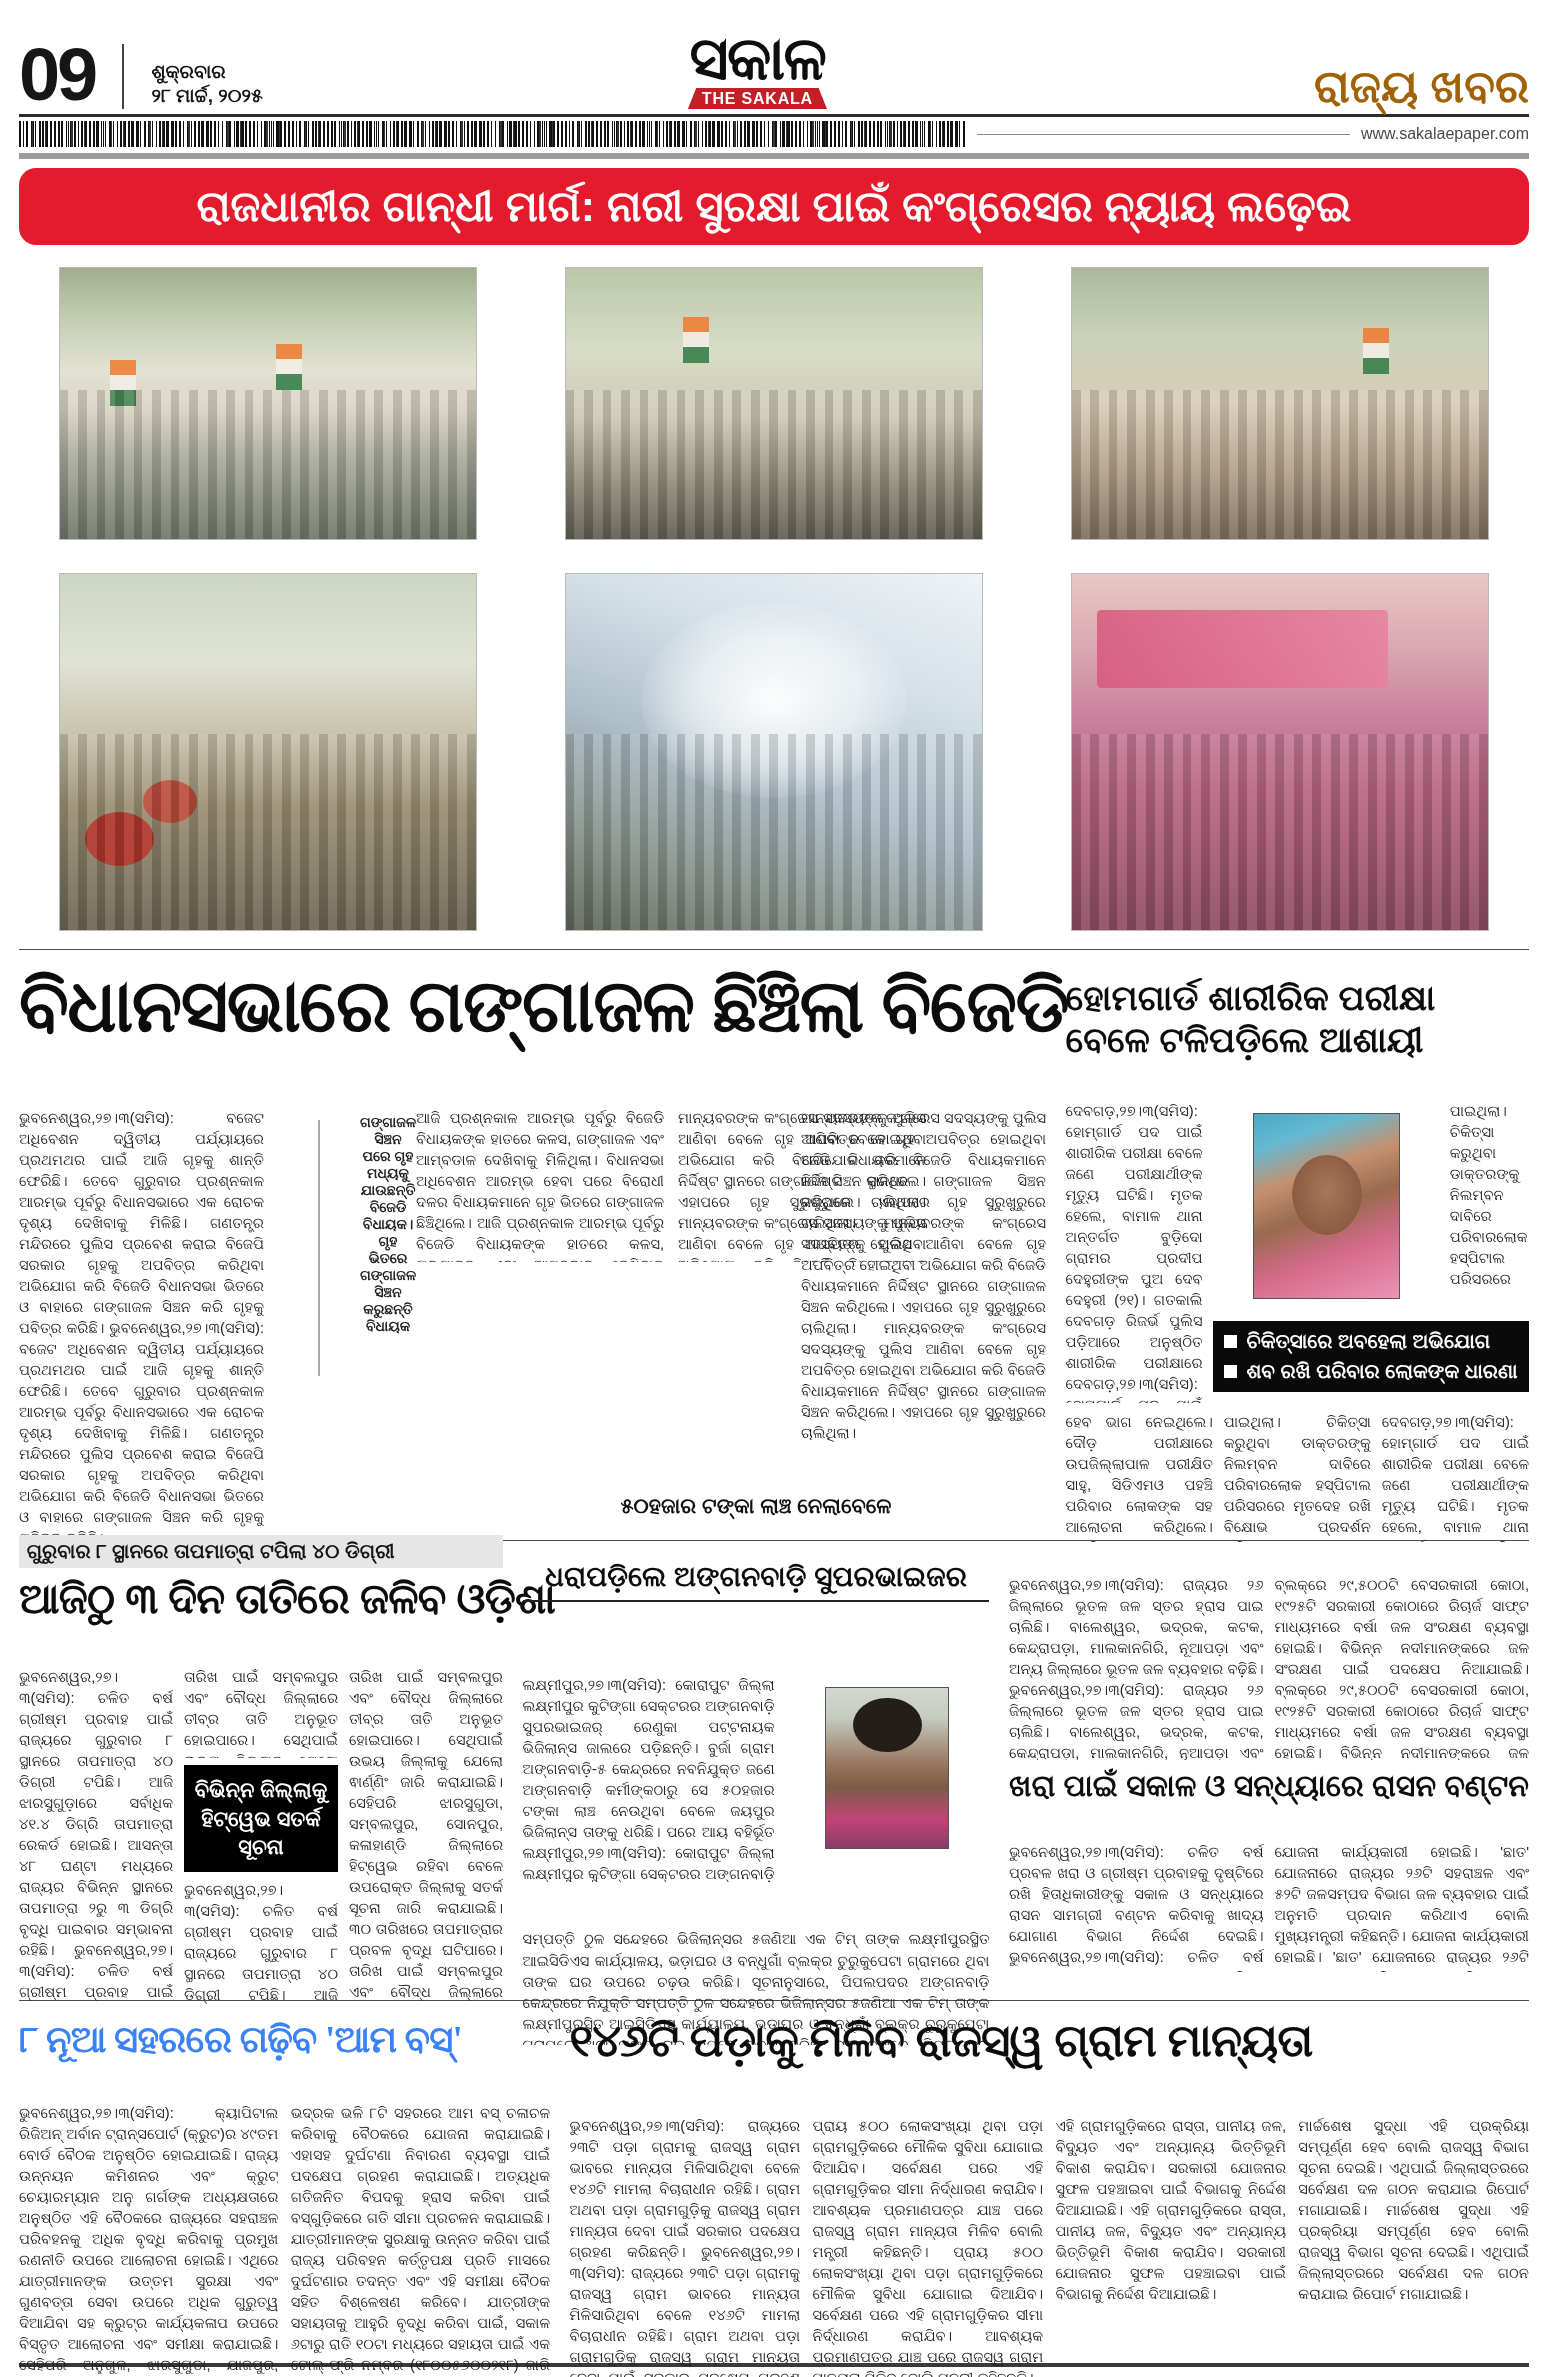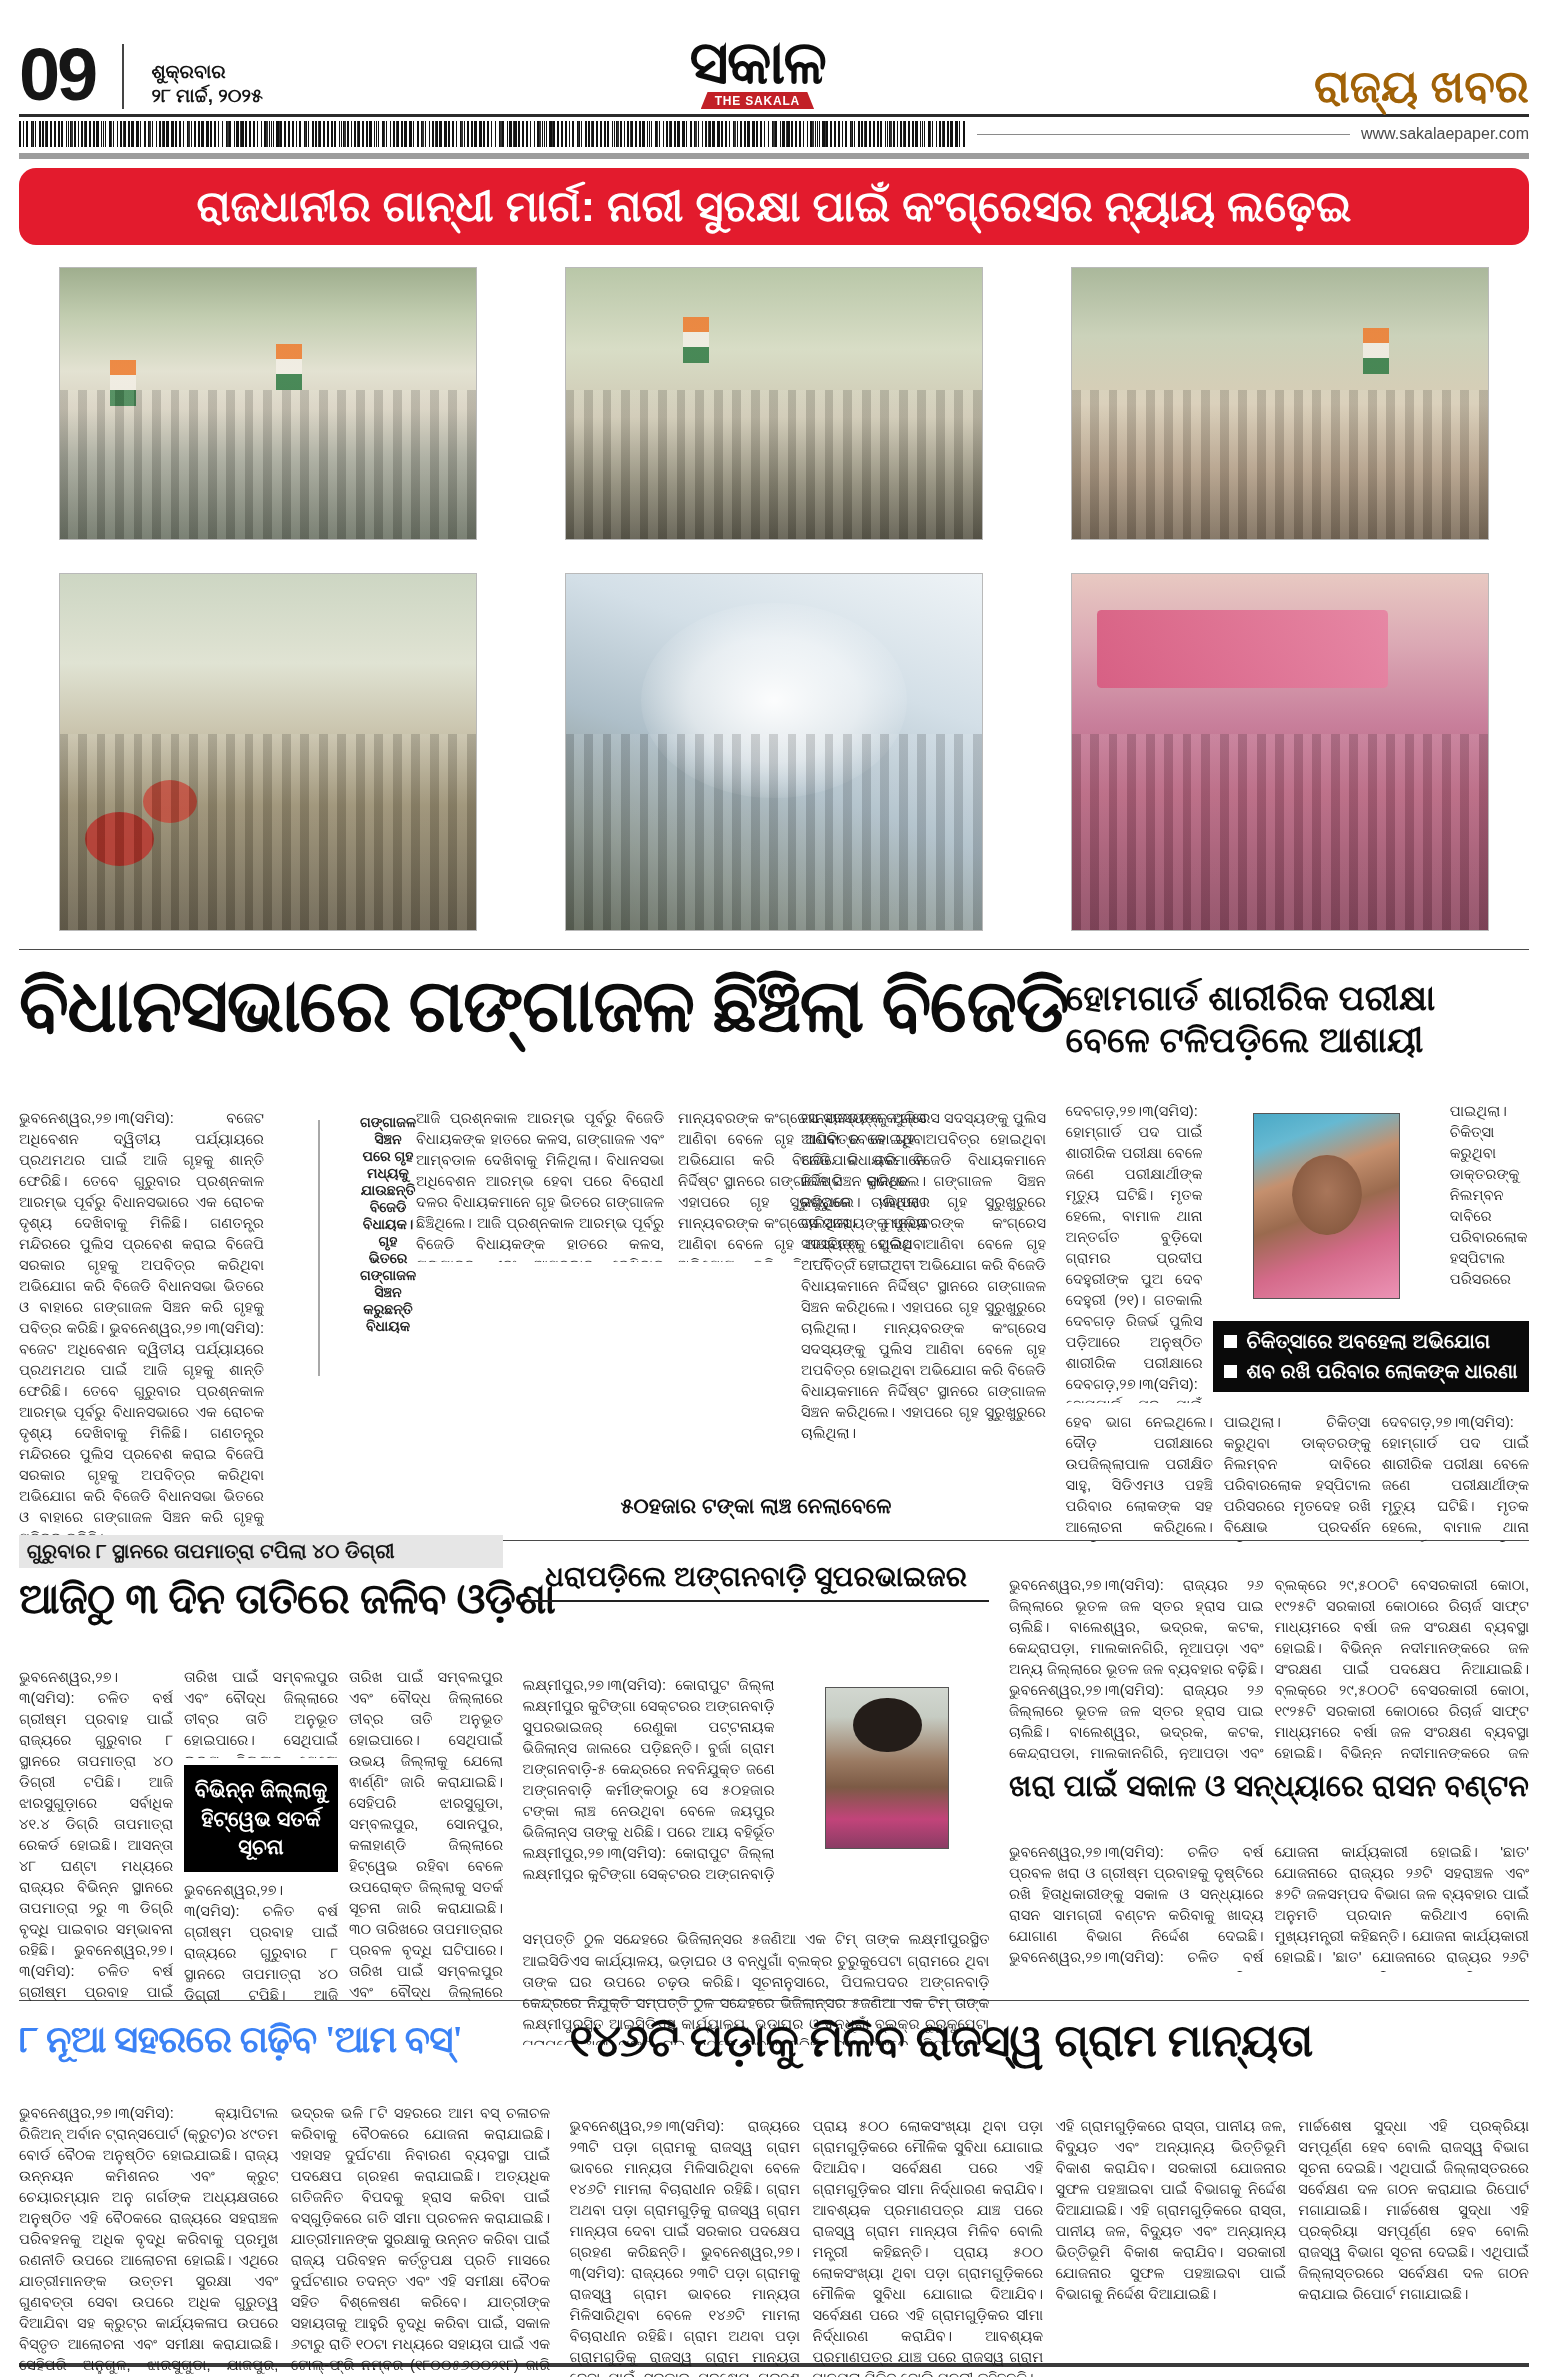--- a/index.html
+++ b/index.html
@@ -7,21 +7,21 @@
   .page{padding:0 19px;}
 
   
   .masthead{display:flex;align-items:flex-end;justify-content:space-between;margin-top:20px;height:89px;}
   .mh-left{display:flex;align-items:flex-end;gap:27px;}
   .page-num{font-size:74px;font-weight:800;letter-spacing:-3.1px;line-height:.9;color:#161616;}
   .mh-divider{width:2.3px;height:65px;background:#444;}
   .date-block{font-size:19px;font-weight:700;line-height:1.3;color:#141414;}
   .mh-center{text-align:center;transform:translateX(-31px);}
   .logo-main{font-size:60px;font-weight:900;letter-spacing:-1.5px;color:#0d0d0d;line-height:.95;}
-  .logo-badge{display:inline-block;margin-top:1.5px;background:#c22027;color:#fff;font-size:12px;font-weight:700;padding:1.5px 14px;clip-path:polygon(6% 0,94% 0,100% 100%,0 100%);letter-spacing:0.8px;text-align:right;}
+  .logo-badge{display:inline-block;margin-top:1.5px;background:#c22027;color:#fff;font-size:16px;font-weight:700;padding:1.5px 14px;clip-path:polygon(6% 0,94% 0,100% 100%,0 100%);letter-spacing:0.8px;text-align:right;}
   .mh-right{text-align:right;}
   .section-name{font-size:45px;font-weight:900;color:#a16207;letter-spacing:0;line-height:1;}
 
   .rule-thin{border-top:3.1px solid #2b2b2b;margin-top:4.6px;}
   .barcode-row{display:flex;align-items:center;height:31px;margin-top:2.3px;}
   .barcode{width:947px;height:26px;background:
      repeating-linear-gradient(90deg,#111 0 1.5px,transparent 1.5px 3.9px),
      repeating-linear-gradient(90deg,#111 0 0.8px,transparent 0.8px 7px),
      repeating-linear-gradient(90deg,rgba(17,17,17,.85) 0 2.3px,transparent 2.3px 13px);}
   .bc-line{flex:1;height:1.5px;background:#8a8a8a;margin:0 10.8px;}

